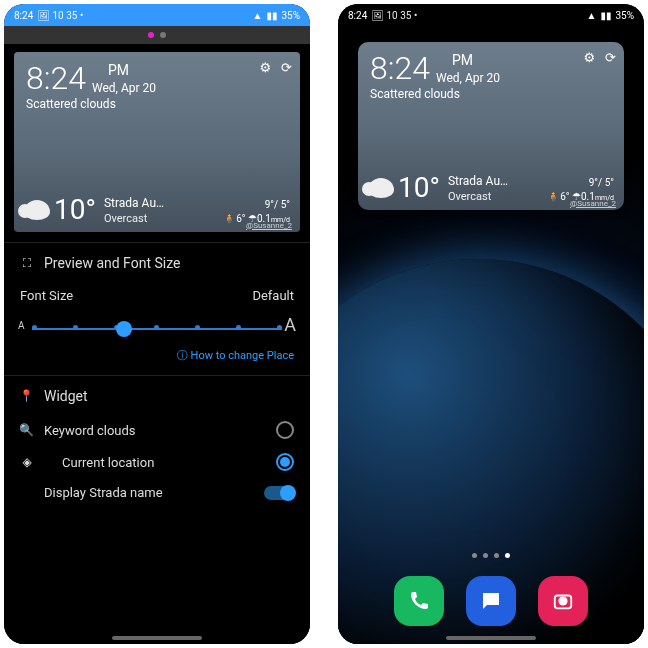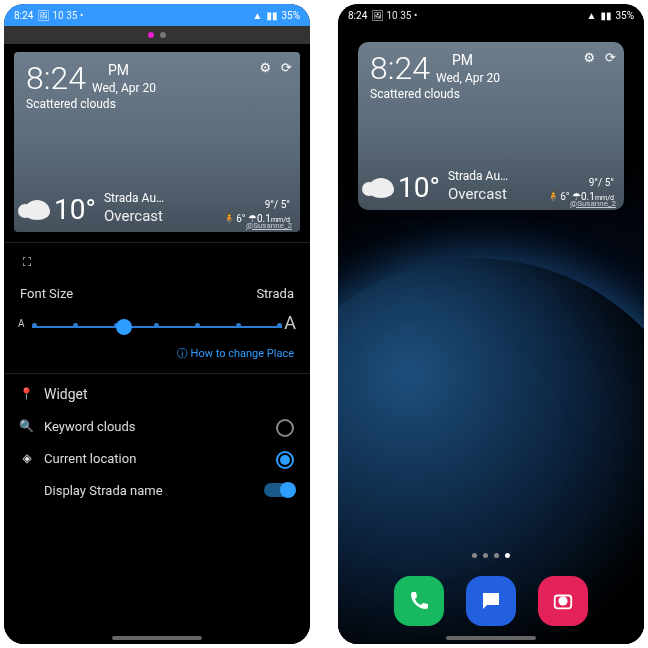--- a/index.html
+++ b/index.html
@@ -23,27 +23,27 @@
   .time{font-size:32px;font-weight:300;line-height:1}
   .ampm{font-size:14px;margin-left:16px}
   .date{font-size:12px;margin-top:3px}
   .wicons{position:absolute;right:8px;top:8px;display:flex;gap:10px;font-size:13px}
   .cond{font-size:12px;padding:2px 12px}
   .wbottom{position:absolute;left:0;right:0;bottom:6px;display:flex;align-items:flex-end;padding:0 10px;gap:8px}
   .temp{font-size:28px;font-weight:400;display:flex;align-items:center;gap:4px}
   .cloud{width:26px;height:20px;border-radius:50% 50% 50% 50%/60% 60% 40% 40%;background:#eee;position:relative}
   .cloud:before{content:"";position:absolute;width:14px;height:14px;background:#eee;border-radius:50%;left:-6px;top:4px}
   .loc{font-size:12px;line-height:1.3}
-  .loc .sub{font-size:15px;opacity:.9}
+  .loc .sub{font-size:11px;opacity:.9}
   .extras{margin-left:auto;text-align:right;font-size:10px;line-height:1.4}
   .credit{position:absolute;right:8px;bottom:2px;font-size:8px;opacity:.7;text-decoration:underline}
   
   .sec{padding:12px 16px;border-top:1px solid #222}
   .sec-h{display:flex;align-items:center;gap:10px;font-size:14px;margin-bottom:10px}
-  .row{display:flex;align-items:flex-start;padding:7px 0;font-size:13px}
+  .row{display:flex;align-items:center;padding:7px 0;font-size:13px}
   .row .grow{flex:1}
   .slider{position:relative;height:30px;margin:4px 0}
   .track{position:absolute;left:12px;right:12px;top:14px;height:2px;background:#2d7dd2}
   .ticks{position:absolute;left:12px;right:12px;top:11px;display:flex;justify-content:space-between}
   .ticks i{width:5px;height:5px;border-radius:50%;background:#2d7dd2}
   .thumb{position:absolute;width:16px;height:16px;border-radius:50%;background:#2d9dff;top:7px;left:35%}
   .alabel{position:absolute;top:6px;font-size:10px;color:#ccc}
   .alabel.big{right:-2px;font-size:18px;top:0}
   .link{color:#2d9dff;font-size:11px;text-align:right;margin-top:4px}
   .round{width:30px;height:30px;border-radius:50%;background:#2d9dff;color:#fff;display:flex;align-items:center;justify-content:center;font-size:18px;margin-left:8px}
@@ -116,25 +116,26 @@
             <span>☂</span><span>0.1</span><span style="font-size:7px">mm/d</span>
           </div>
         </div>
       </div>
       <div class="credit">@Susanne_2</div>
     </div>
 
     <div class="sec">
       <div class="sec-h">
         <span class="ico">⛶</span>
+        <span>Preview and Font Size</span>
       </div>
       <div class="row">
         <span>Font Size</span>
         <span class="grow"></span>
-        <span>Strada</span>
+        <span>Default</span>
       </div>
       <div class="slider">
         <span class="alabel" style="left:-2px">A</span>
         <span class="alabel big">A</span>
         <div class="track"></div>
         <div class="ticks">
             <i></i>
             <i></i>
             <i></i>
             <i></i>
@@ -153,21 +154,21 @@
         <span>Widget</span>
       </div>
       <div class="row">
         <span class="ico">🔍</span>
         <span style="margin-left:10px">Keyword clouds</span>
         <span class="grow"></span>
         <span class="radio"></span>
       </div>
       <div class="row">
         <span class="ico">◈</span>
-        <span style="margin-left:10px">Current location</span>
+        <span style="margin-left:28px">Current location</span>
         <span class="grow"></span>
         <span class="radio on"></span>
       </div>
       <div class="row">
         <span style="margin-left:24px">Display Strada name</span>
         <span class="grow"></span>
         <span class="toggle"></span>
       </div>
     </div>
   </div>

